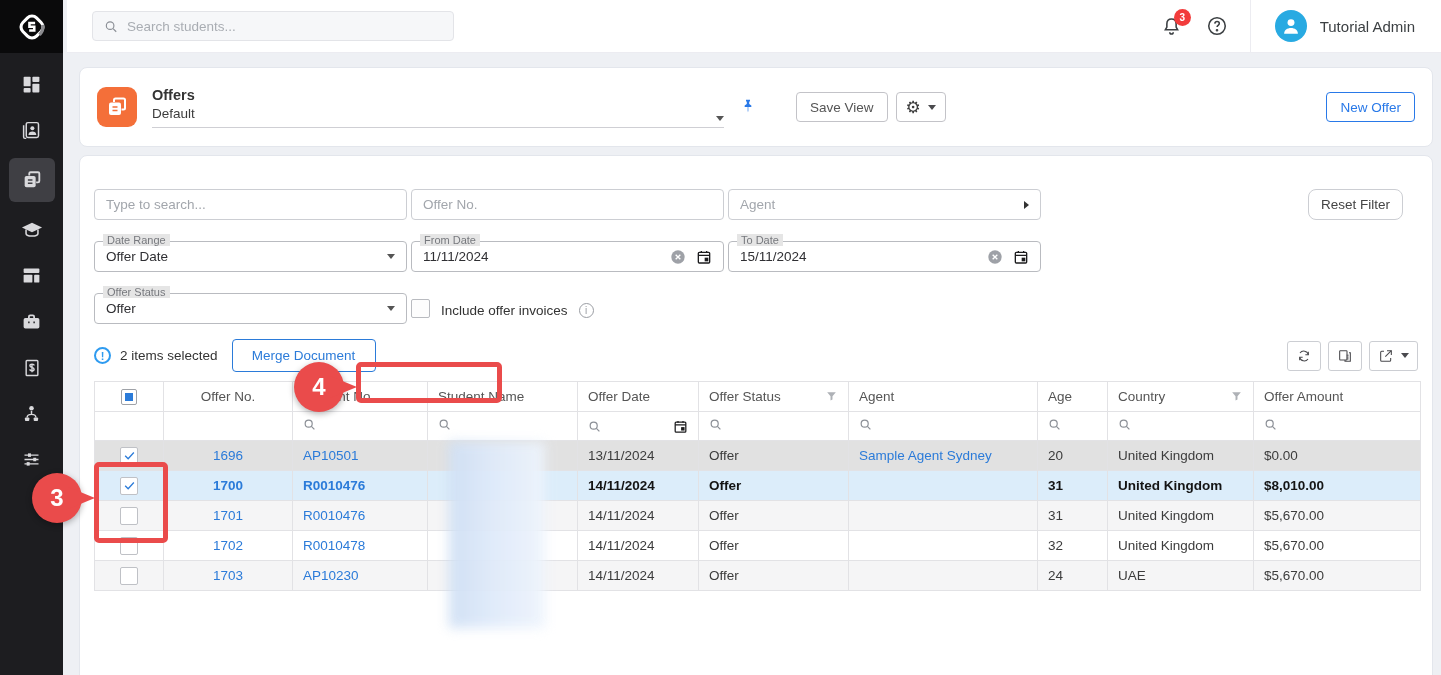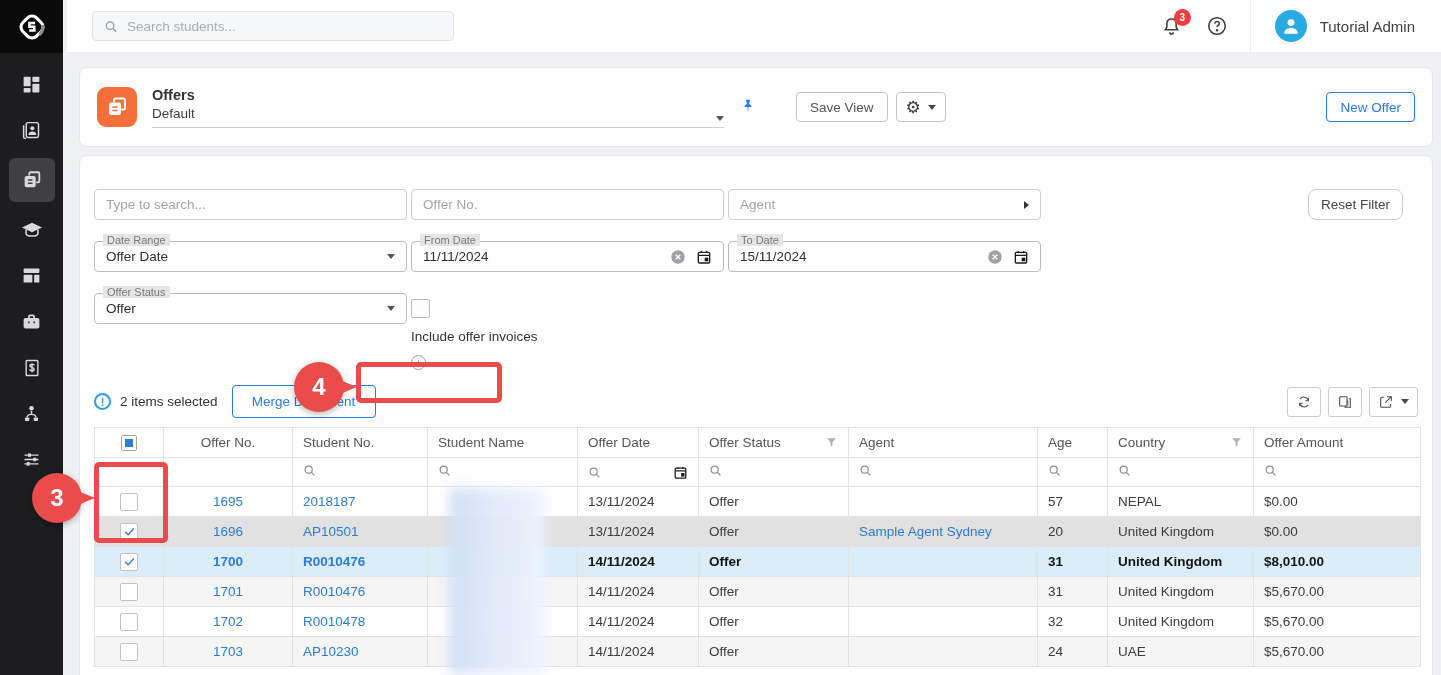--- a/index.html
+++ b/index.html
@@ -64,21 +64,21 @@
   .f-drop { justify-content:space-between; cursor:pointer; }
   .f-drop .ph { font-size:13.5px; color:#a2a6ac; }
   .caret-right { width:0; height:0; border-top:4.5px solid transparent; border-bottom:4.5px solid transparent; border-left:5.5px solid #333; }
   .reset-btn { margin-left:auto; margin-right:15px; height:31px; padding:0 12px; background:#fff; border:1px solid #ccced3; border-radius:8px;
     font:13.5px "Liberation Sans",sans-serif; color:#444; cursor:pointer; }
   .f-outlined { position:relative; width:313px; height:31px; border:1px solid #b9bbc0; border-radius:4px; background:#fff;
     display:flex; align-items:center; justify-content:space-between; padding:0 11px; cursor:pointer; }
   .f-outlined .flabel { position:absolute; top:-8px; left:8px; background:#e5e5e5; padding:0 4px; font-size:11px; color:#77797e; }
   .f-outlined .fval { font-size:13.5px; color:#2f2f33; }
   .f-icons { display:flex; align-items:center; gap:10px; }
-  .chk-row { display:flex; align-items:flex-start; gap:11px; padding-top:6px;flex-direction:column; }
+  .chk-row { display:flex; align-items:flex-end; gap:11px; padding-top:6px; }
   .checkbox { width:19px; height:19px; border:1px solid #b9bbc0; border-radius:2px; background:#fdfdfd; cursor:pointer; }
   .chk-label { font-size:13.5px; color:#333; }
   .info-i { width:15px; height:15px; border:1px solid #9a9da3; border-radius:50%; color:#9a9da3; font-size:10px;
     display:flex; align-items:center; justify-content:center; }
 
   
   .sel-row { display:flex; align-items:center; margin-top:-6px; margin-bottom:9px; }
   .info-bang { width:17px; height:17px; border:2px solid #2e9bf0; border-radius:50%; color:#2e9bf0; font-size:11px; font-weight:bold;
     display:flex; align-items:center; justify-content:center; margin-right:9px; }
   .sel-text { font-size:13.5px; color:#333; margin-right:14px; }
@@ -453,32 +453,20 @@
                     <circle cx="10.5" cy="10.5" r="6.5"></circle>
                     <path d="M15.5 15.5 21 21"></path>
                   </svg></td>
                 <td class="c9"><svg width="13" height="13" viewBox="0 0 24 24" fill="none" stroke="#8b8f96" stroke-width="2.2">
                     <circle cx="10.5" cy="10.5" r="6.5"></circle>
                     <path d="M15.5 15.5 21 21"></path>
                   </svg></td>
               </tr>
           </tbody>
           <tbody id="rows">
-              <tr>
-                <td class="c0 col0"><span class="rowchk"></span></td>
-                <td class="c1 col1"><a class="cell-link">1695</a></td>
-                <td class="c2 col2"><a class="cell-link">2018187</a></td>
-                <td class="c3 col3"></td>
-                <td class="c4 col4">13/11/2024</td>
-                <td class="c5 col5">Offer</td>
-                <td class="c6 col6"></td>
-                <td class="c7 col7">57</td>
-                <td class="c8 col8">NEPAL</td>
-                <td class="c9 col9">$0.00</td>
-              </tr>
               <tr class="sel-gray">
                 <td class="c0 col0"><span class="rowchk">
                     <svg width="13" height="13" viewBox="0 0 24 24">
                       <path d="M4 12.5 9.5 18 20 6.5"></path>
                     </svg>
                   </span></td>
                 <td class="c1 col1"><a class="cell-link">1696</a></td>
                 <td class="c2 col2"><a class="cell-link">AP10501</a></td>
                 <td class="c3 col3"></td>
                 <td class="c4 col4">13/11/2024</td>

